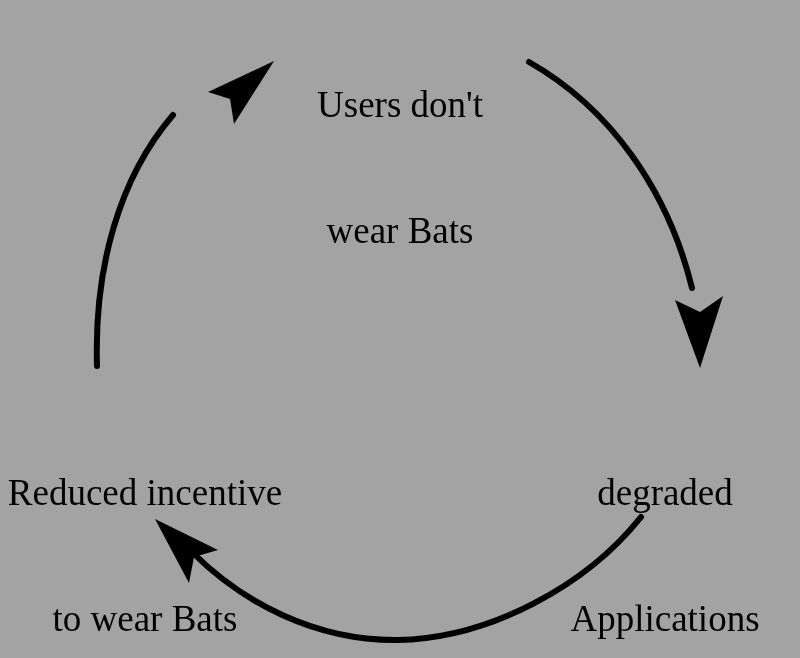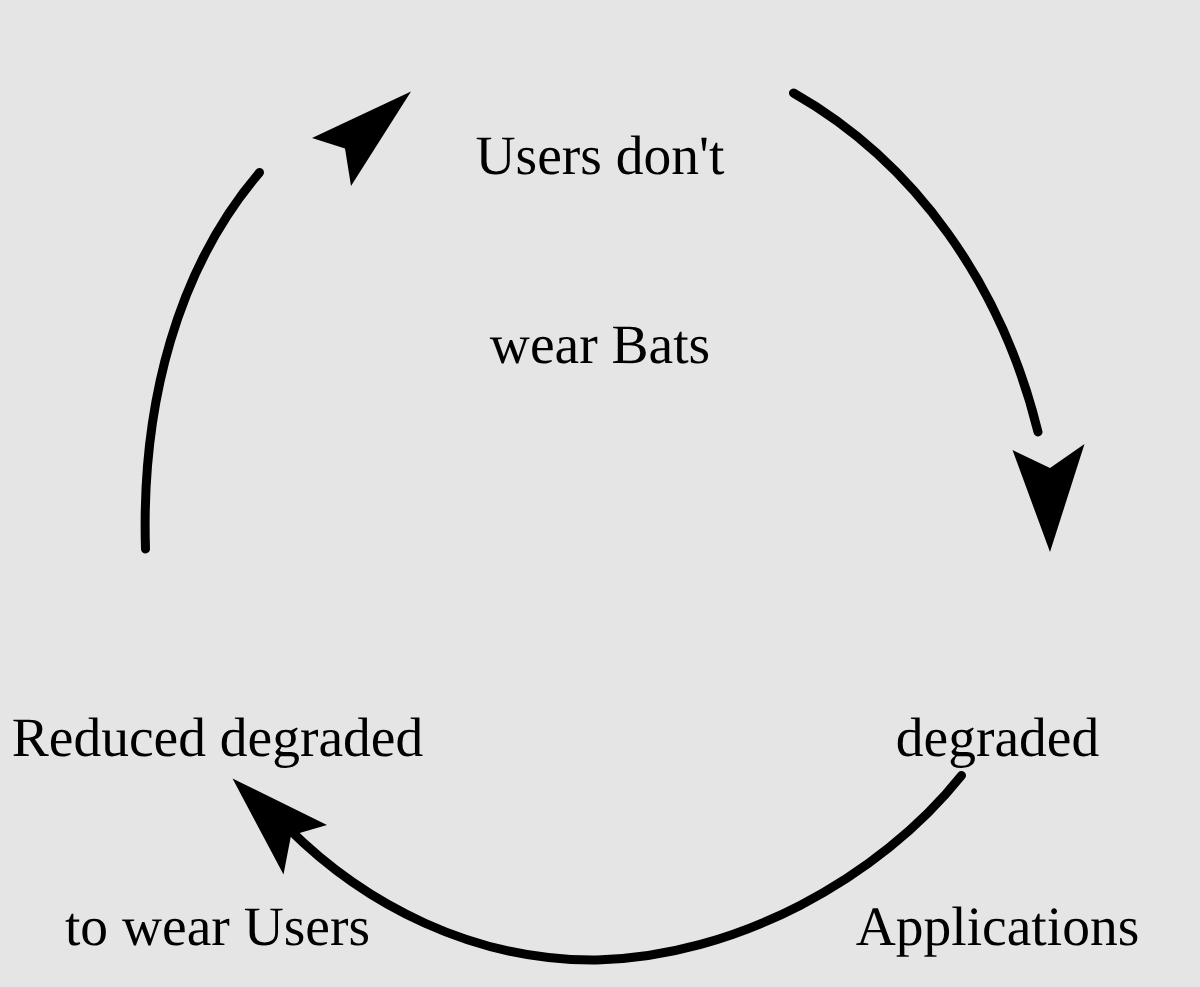--- a/index.html
+++ b/index.html
@@ -5,21 +5,21 @@
 <style>
   html, body {
     margin: 0;
     padding: 0;
     background: #ffffff;
   }
   #canvas {
     position: relative;
     width: 800px;
     height: 658px;
-    background: #e5e5e5;
+    background: #a3a3a3;
     overflow: hidden;
     font-family: "Liberation Serif", "DejaVu Serif", serif;
   }
   #cycle-svg {
     position: absolute;
     left: 0;
     top: 0;
     width: 800px;
     height: 658px;
   }
@@ -79,17 +79,17 @@
     <span class="node-line">Users don't</span>
     <span class="node-line">wear Bats</span>
   </div>
 
   <div class="node-label" id="label-right">
     <span class="node-line">degraded</span>
     <span class="node-line">Applications</span>
   </div>
 
   <div class="node-label" id="label-left">
-    <span class="node-line">Reduced degraded</span>
-    <span class="node-line">to wear Users</span>
+    <span class="node-line">Reduced incentive</span>
+    <span class="node-line">to wear Bats</span>
   </div>
 
 </div>
 
 </body></html>

